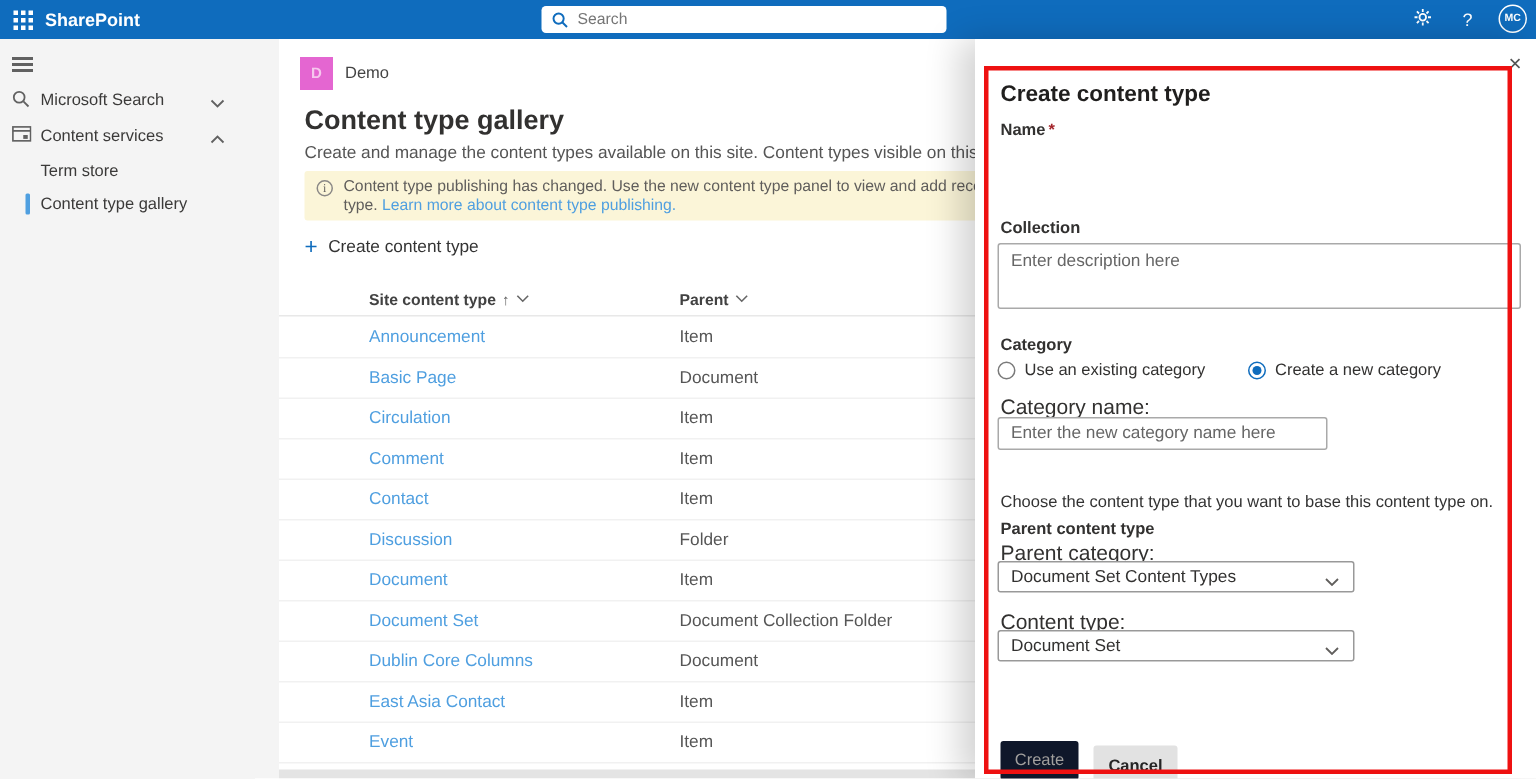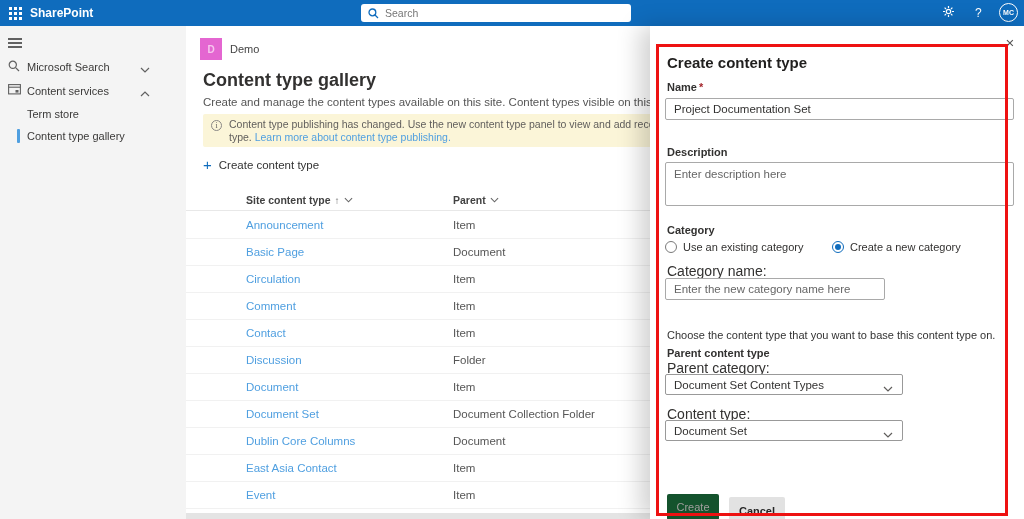--- a/index.html
+++ b/index.html
@@ -64,21 +64,21 @@
   .tarea { position:absolute; left:15px; width:349px; height:44px; border:1px solid #a9a9a9; border-radius:2px; font-family:"Liberation Sans",sans-serif; font-size:11.5px; color:#323130; padding:5px 8px; outline:none; resize:none; background:#fff; }
   .radio-row { position:absolute; left:15px; top:215px; width:349px; height:14px; }
   .radio { position:absolute; display:flex; align-items:center; cursor:pointer; }
   .radio .ring { width:12px; height:12px; border:1px solid #7a7a7a; border-radius:50%; background:#fff; margin-right:6px; position:relative; }
   .radio.sel .ring { border-color:#0f6cbd; }
   .radio.sel .ring::after { content:""; position:absolute; left:2px; top:2px; width:6px; height:6px; border-radius:50%; background:#0f6cbd; }
   .radio .rlbl { font-size:11px; color:#323130; }
   .selectbox { position:absolute; left:15px; height:21px; border:1px solid #999; border-radius:2px; background:#fff; display:flex; align-items:center; padding:0 8px; font-size:11.5px; color:#323130; cursor:pointer; }
   .selectbox .chev { position:absolute; right:9px; top:7px; }
   .hint { position:absolute; left:17px; font-size:11px; color:#333; }
-  .btn-create { position:absolute; left:17px; top:468px; width:52px; height:26px; background:#14532d; border:none; border-radius:2px; color:#a19f9d; font-family:"Liberation Sans",sans-serif; font-size:11px; }
+  .btn-create { position:absolute; left:17px; top:468px; width:52px; height:26px; background:#0f172a; border:none; border-radius:2px; color:#a19f9d; font-family:"Liberation Sans",sans-serif; font-size:11px; }
   .btn-cancel { position:absolute; left:79px; top:471px; width:56px; height:28px; background:#e2e2e2; border:none; border-radius:2px; color:#252525; font-family:"Liberation Sans",sans-serif; font-size:11px; font-weight:bold; cursor:pointer; }
 
   
   .red-rect { position:absolute; left:656px; top:44px; width:352px; height:472px; border:3px solid #ee1111; z-index:20; pointer-events:none; }
 </style>
 </head>
 <body>
 
 <div class="topbar">
   <div class="waffle">
@@ -248,23 +248,22 @@
   <div class="hscroll"></div>
 </div>
 
 <div class="panel">
   <div class="panel-close">×</div>
   <div class="panel-title">Create content type</div>
 
   <div class="flabel" style="top:55px;">
     <span>Name</span><span class="req">*</span>
   </div>
-  <input class="tinput" style="top: 72px;" value="Project Documentation Set">
-
-  <div class="flabel" style="top:120px;">Description</div>
+
+  <div class="flabel" style="top:120px;">Collection</div>
   <textarea class="tarea" style="top: 136px;" placeholder="Enter description here"></textarea>
 
   <div class="flabel" style="top:198px;">Category</div>
   <div class="radio-row">
     <div class="radio" style="left:0;">
       <span class="ring"></span>
       <span class="rlbl">Use an existing category</span>
     </div>
     <div class="radio sel" style="left:167px;">
       <span class="ring"></span>

